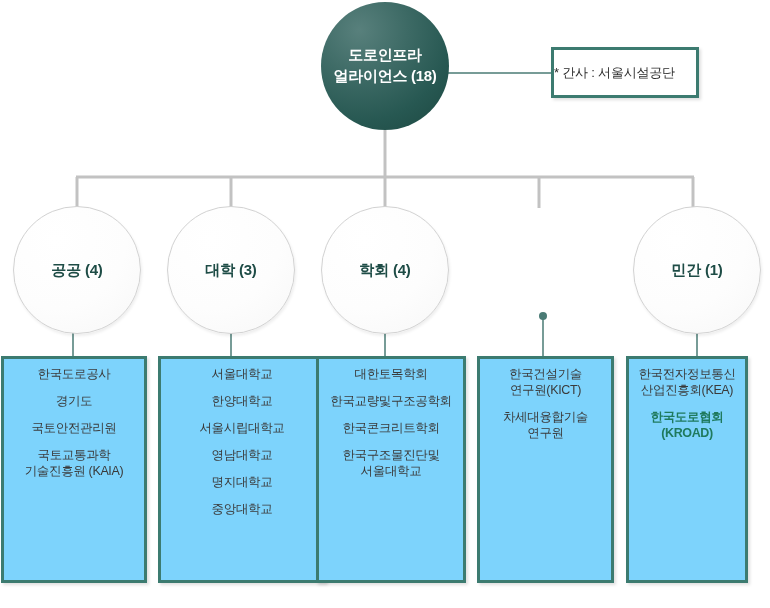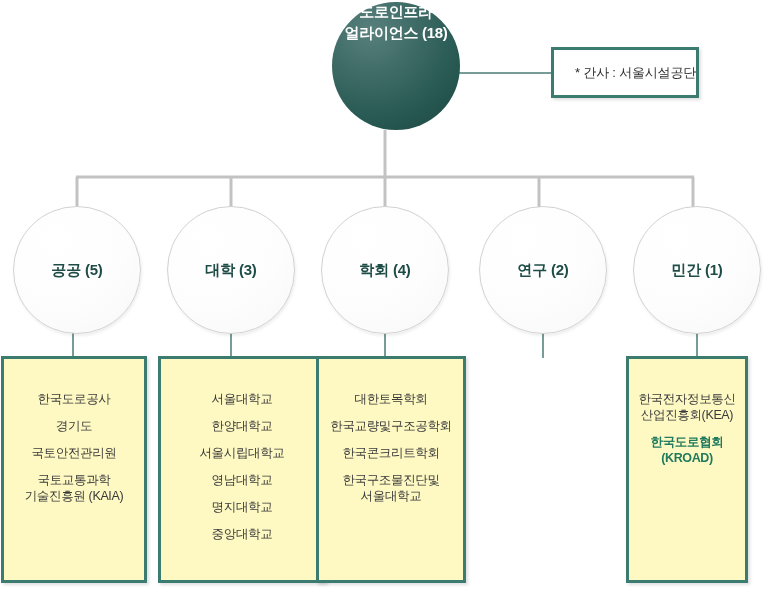--- a/index.html
+++ b/index.html
@@ -25,28 +25,28 @@
     left: 0;
     top: 0;
     width: 770px;
     height: 608px;
     pointer-events: none;
   }
 
   
   .root-circle {
     position: absolute;
-    left: 332px;
+    left: 321px;
     top: 2px;
     width: 128px;
     height: 128px;
     border-radius: 50%;
     background: radial-gradient(circle at 30% 22%, #58807c 0%, #3d6a65 36%, #275852 68%, #1c4740 100%);
     display: flex;
-    align-items: flex-start;
+    align-items: center;
     justify-content: center;
     text-align: center;
     box-sizing: border-box;
   }
   .root-circle .root-label {
     color: #ffffff;
     font-size: 15px;
     font-weight: bold;
     line-height: 1.38;
     letter-spacing: -0.3px;
@@ -58,21 +58,21 @@
     position: absolute;
     left: 551px;
     top: 47px;
     width: 148px;
     height: 51px;
     box-sizing: border-box;
     border: 3px solid #3c7b70;
     background: #ffffff;
     display: flex;
     align-items: center;
-    justify-content: flex-end;
+    justify-content: flex-start;
     box-shadow: 2px 2px 3px rgba(0,0,0,0.13);
   }
   .note-box .note-text {
     color: #2b2b2b;
     font-size: 13px;
     letter-spacing: -0.2px;
   }
 
   
   .cat-circle {
@@ -96,23 +96,23 @@
     letter-spacing: -0.2px;
   }
 
   
   .member-box {
     position: absolute;
     top: 356px;
     height: 227px;
     box-sizing: border-box;
     border: 3px solid #3c7b70;
-    background: #fef9c3;
+    background: #7dd3fc;
     box-shadow: 2px 2px 3px rgba(0,0,0,0.13);
-    padding: 32px 6px 0 6px;
+    padding: 7px 6px 0 6px;
     text-align: center;
   }
   .member-item {
     color: #3a3a3a;
     font-size: 12.5px;
     line-height: 1.28;
     letter-spacing: -0.35px;
     margin-bottom: 11px;
     white-space: pre-line;
   }
@@ -155,30 +155,27 @@
   <div class="root-circle">
     <div class="root-label">도로인프라
 얼라이언스 (18)</div>
   </div>
 
   <div class="note-box">
     <div class="note-text">* 간사 : 서울시설공단</div>
   </div>
 
   <div class="cat-circle" style="left:13px;">
-    <span class="cat-label">공공 (5)</span>
+    <span class="cat-label">공공 (4)</span>
   </div>
   <div class="cat-circle" style="left:167px;">
     <span class="cat-label">대학 (3)</span>
   </div>
   <div class="cat-circle" style="left:321px;">
     <span class="cat-label">학회 (4)</span>
-  </div>
-  <div class="cat-circle" style="left:479px;">
-    <span class="cat-label">연구 (2)</span>
   </div>
   <div class="cat-circle" style="left:633px;">
     <span class="cat-label">민간 (1)</span>
   </div>
 
   <div class="member-box" style="left:1px;width:146px;">
       <div class="member-item">한국도로공사</div>
       <div class="member-item">경기도</div>
       <div class="member-item">국토안전관리원</div>
       <div class="member-item">국토교통과학
@@ -192,19 +189,25 @@
       <div class="member-item">명지대학교</div>
       <div class="member-item">중앙대학교</div>
     </div>
   <div class="member-box" style="left:316px;width:150px;">
       <div class="member-item">대한토목학회</div>
       <div class="member-item">한국교량및구조공학회</div>
       <div class="member-item">한국콘크리트학회</div>
       <div class="member-item">한국구조물진단및
 서울대학교</div>
     </div>
+  <div class="member-box" style="left:477px;width:137px;">
+      <div class="member-item">한국건설기술
+연구원(KICT)</div>
+      <div class="member-item">차세대융합기술
+연구원</div>
+    </div>
   <div class="member-box" style="left:626px;width:122px;">
       <div class="member-item">한국전자정보통신
 산업진흥회(KEA)</div>
       <div class="member-item highlight">한국도로협회(KROAD)</div>
     </div>
 
 </div>
 
 </body></html>

